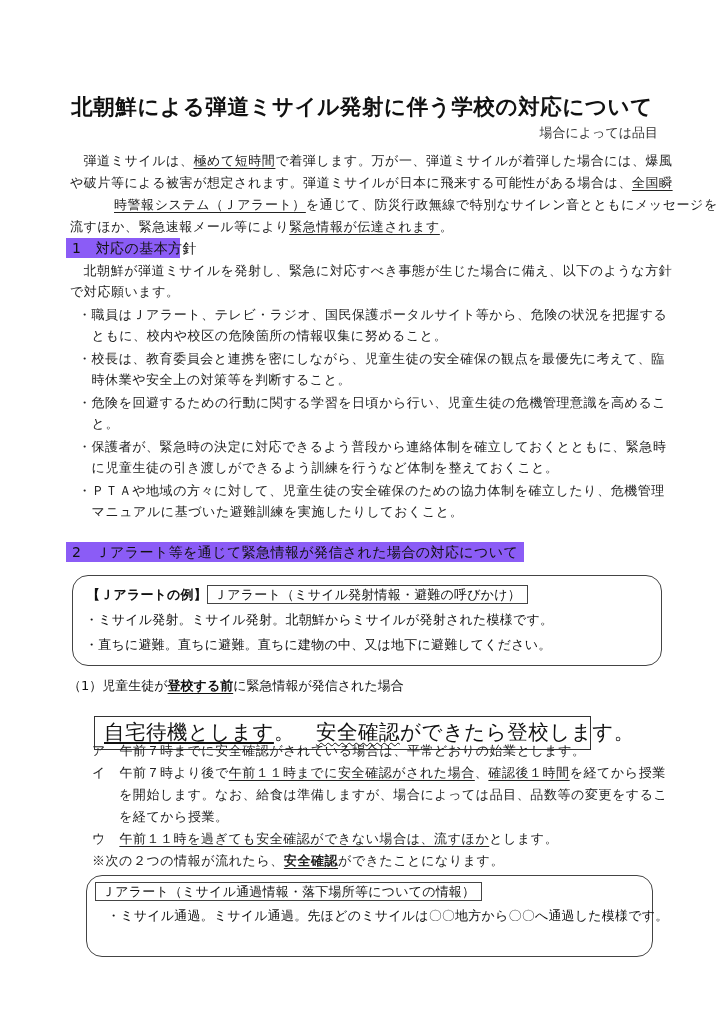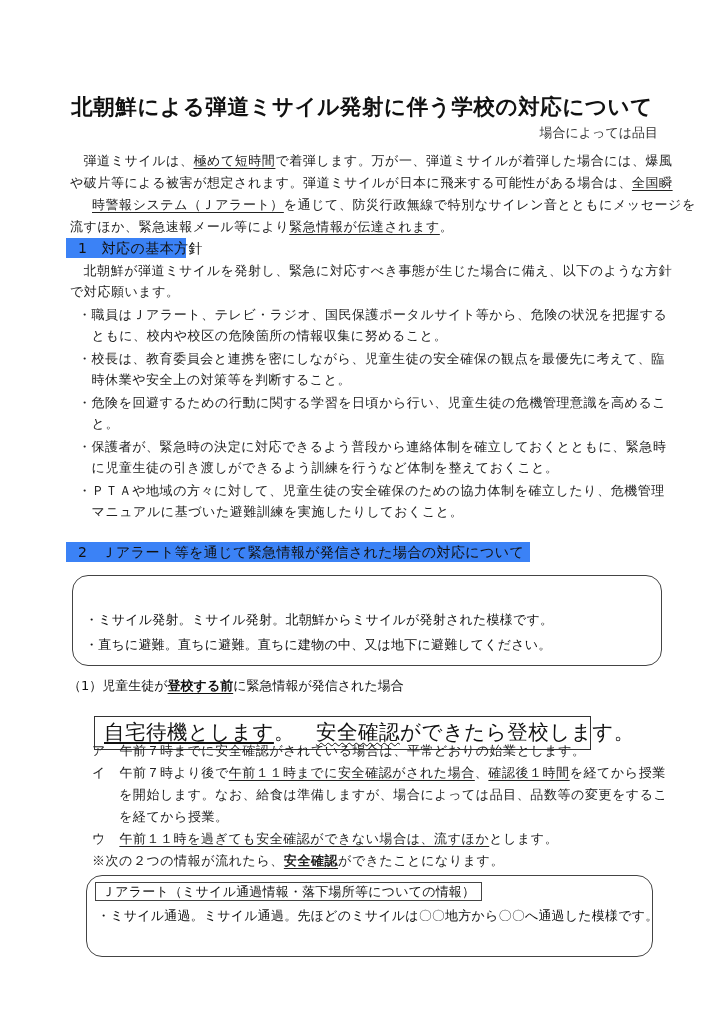--- a/index.html
+++ b/index.html
@@ -13,22 +13,22 @@
     .title {
       left: 0; width: 724px; top: 92px; text-align: center;
       font-family: "DejaVu Sans", "Liberation Sans", sans-serif;
       font-weight: bold; font-size: 21.5px; letter-spacing: 0.6px; color: #111;
     }
     .org { right: 66px; top: 124px; font-size: 13px; color: #333; }
     .line { font-size: 13px; line-height: 21px; letter-spacing: 0.55px; color: #222; }
     u { text-decoration: underline; text-underline-offset: 3px; }
     u.wavy { text-decoration: underline wavy; text-decoration-thickness: 1px; }
     .sec-head {
-      background: #3b82f6; font-family: "DejaVu Sans", "Liberation Sans", sans-serif;
-      font-size: 14px; height: 20px; line-height: 20px; color: #111; padding-left: 12px;
+      background: #8b5cf6; font-family: "DejaVu Sans", "Liberation Sans", sans-serif;
+      font-size: 14px; height: 20px; line-height: 20px; color: #111; padding-left: 6px;
       letter-spacing: 0.4px;
     }
     .rbox {
       position: absolute; border: 1.6px solid #444; border-radius: 16px; box-sizing: border-box;
     }
     .jbox-label {
       border: 1px solid #444; padding: 0 6px; display: inline-block; line-height: 17px;
     }
     .box-line {
       font-family: "DejaVu Sans", "Liberation Sans", sans-serif; font-size: 13px; color: #111;
@@ -48,21 +48,21 @@
 
 <div class="abs title">北朝鮮による弾道ミサイル発射に伴う学校の対応について</div>
 <div class="abs org serif">場合によっては品目</div>
 
 <div class="abs line" style="left:70px; top:150px;">
   <span>　弾道ミサイルは、</span><u>極めて短時間</u><span>で着弾します。万が一、弾道ミサイルが着弾した場合には、爆風</span>
 </div>
 <div class="abs line" style="left:70px; top:172px;">
   <span>や破片等による被害が想定されます。弾道ミサイルが日本に飛来する可能性がある場合は、</span><u>全国瞬</u>
 </div>
-<div class="abs line" style="left:56px; top:194px;padding-left:36px;">
+<div class="abs line" style="left:78px; top:194px;padding-left:36px;">
   <u>時警報システム（Ｊアラート）</u><span>を通じて、防災行政無線で特別なサイレン音とともにメッセージを</span>
 </div>
 <div class="abs line" style="left:70px; top:216px;">
   <span>流すほか、緊急速報メール等により</span><u>緊急情報が伝達されます</u><span>。</span>
 </div>
 
 <div class="abs sec-head" style="left:66px; top:238px; width:108px;">1　対応の基本方針</div>
 <div class="abs line" style="left:70px; top:260px;">　北朝鮮が弾道ミサイルを発射し、緊急に対応すべき事態が生じた場合に備え、以下のような方針</div>
 <div class="abs line" style="left:70px; top:281px;">で対応願います。</div>
 
@@ -73,20 +73,23 @@
 <div class="abs line" style="left:78px; top:392px;">・危険を回避するための行動に関する学習を日頃から行い、児童生徒の危機管理意識を高めるこ</div>
 <div class="abs line" style="left:78px; top:413px;">　と。</div>
 <div class="abs line" style="left:78px; top:436px;">・保護者が、緊急時の決定に対応できるよう普段から連絡体制を確立しておくとともに、緊急時</div>
 <div class="abs line" style="left:78px; top:457px;">　に児童生徒の引き渡しができるよう訓練を行うなど体制を整えておくこと。</div>
 <div class="abs line" style="left:78px; top:480px;">・ＰＴＡや地域の方々に対して、児童生徒の安全確保のための協力体制を確立したり、危機管理</div>
 <div class="abs line" style="left:78px; top:501px;">　マニュアルに基づいた避難訓練を実施したりしておくこと。</div>
 
 <div class="abs sec-head" style="left:66px; top:542px; width:452px;">2　Ｊアラート等を通じて緊急情報が発信された場合の対応について</div>
 
 <div class="rbox" style="left:72px; top:575px; width:590px; height:91px;">
+  <div class="abs box-line" style="left:14px; top:9px;">
+    <b>【Ｊアラートの例】</b><span class="jbox-label">Ｊアラート（ミサイル発射情報・避難の呼びかけ）</span>
+  </div>
   <div class="abs box-line" style="left:12px; top:35px;">・ミサイル発射。ミサイル発射。北朝鮮からミサイルが発射された模様です。</div>
   <div class="abs box-line" style="left:12px; top:60px;">・直ちに避難。直ちに避難。直ちに建物の中、又は地下に避難してください。</div>
 </div>
 
 <div class="abs sub-head" style="left:68px; top:677px;">
   <span>（1）児童生徒が</span><b class="ul">登校する前</b><span>に緊急情報が発信された場合</span>
 </div>
 
 <div class="bigbox">
   <u>自宅待機とします</u><span>。　</span><u class="wavy">安全確認</u><span>ができたら登校します。</span>
@@ -104,14 +107,14 @@
   <span>ウ</span>　<u>午前１１時を過ぎても安全確認ができない場合は、流すほか</u><span>とします。</span>
 </div>
 <div class="abs line" style="left:92px; top:850px;">
   <span>※次の２つの情報が流れたら、</span><b class="ul">安全確認</b><span>ができたことになります。</span>
 </div>
 
 <div class="rbox" style="left:86px; top:875px; width:567px; height:82px;">
   <div class="abs box-line" style="left:8px; top:6px;">
     <span class="jbox-label">Ｊアラート（ミサイル通過情報・落下場所等についての情報）</span>
   </div>
-  <div class="abs box-line" style="left:10px; top:31px;">・ミサイル通過。ミサイル通過。先ほどのミサイルは〇〇地方から〇〇へ通過した模様です。</div>
+  <div class="abs box-line" style="left:20px; top:31px;">・ミサイル通過。ミサイル通過。先ほどのミサイルは〇〇地方から〇〇へ通過した模様です。</div>
 </div>
 
 </body></html>

